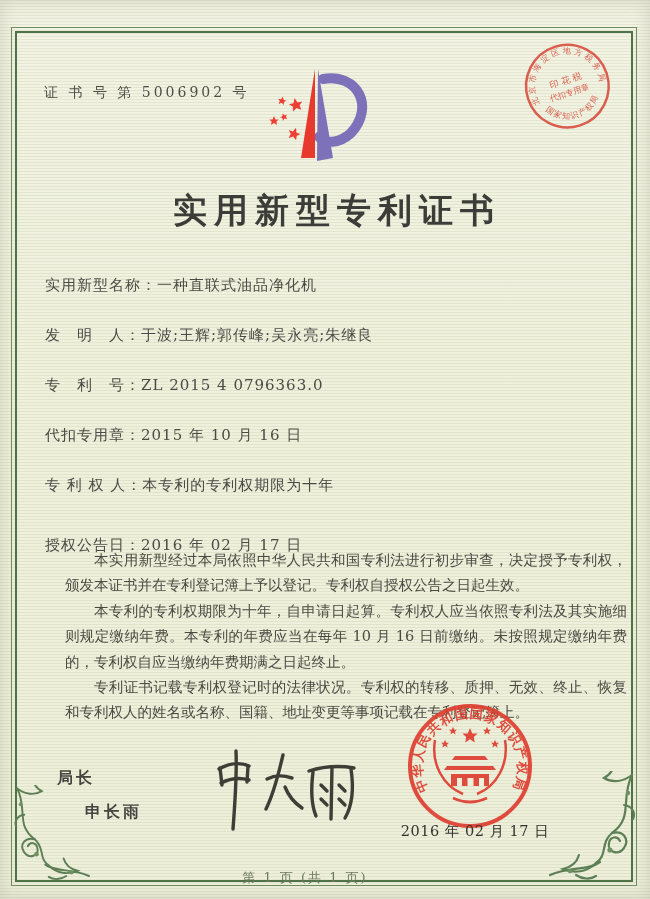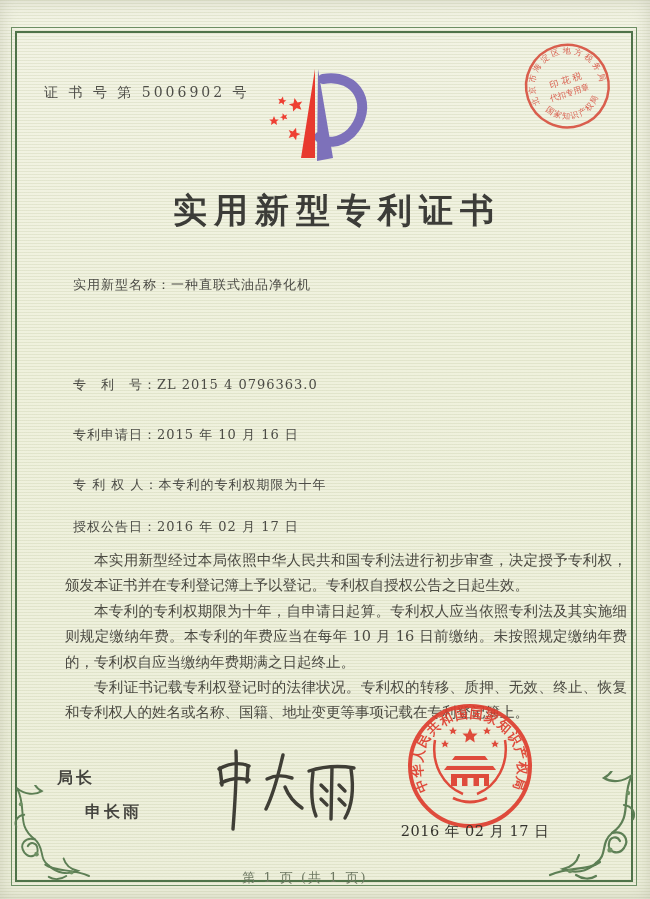--- a/index.html
+++ b/index.html
@@ -30,21 +30,21 @@
   }
   .logo{ position:absolute; left:263px; top:55px; }
   .title{
     position:absolute; left:0; top:188px; width:650px;
     text-align:center; font-size:34px; font-weight:600;
     letter-spacing:7px; padding-left:24px; box-sizing:border-box;
     color:#3c3c38;
   }
   .field-row{
     position:absolute; left:45px; width:560px;
-    font-size:13px; color:#4b4b45; letter-spacing:1px; white-space:nowrap;margin-left:28px;
+    font-size:15px; color:#4b4b45; letter-spacing:1px; white-space:nowrap;
   }
   .paragraphs{
     position:absolute; left:45px; top:548px; width:562px;
     font-size:14.5px; line-height:25.4px; color:#4b4a42;
     text-align:justify;
     margin-left:20px;
   }
   .paragraphs p{ margin:0; text-indent:2em; }
   .officer{
     position:absolute; left:57px;
@@ -93,30 +93,33 @@
       <use href="#star5" transform="translate(31,79) scale(0.66) rotate(18)" fill="#ee3f33"></use>
       <use href="#star5" transform="translate(21,62) scale(0.4) rotate(-20)" fill="#ee3f33"></use>
     </svg>
   </div>
 
   <div class="title">实用新型专利证书</div>
 
   <div class="field-row" style="top:276px">
     <span>实用新型名称：</span><span>一种直联式油品净化机</span>
   </div>
+  <div class="field-row" style="top:326px">
+    <span>发　明　人：</span><span>于波;王辉;郭传峰;吴永亮;朱继良</span>
+  </div>
   <div class="field-row" style="top:376px">
     <span>专　利　号：</span><span>ZL 2015 4 0796363.0</span>
   </div>
   <div class="field-row" style="top:426px">
-    <span>专利申请日：</span><span>2015 年 10 月 16 日</span>
+    <span>代扣专用章：</span><span>2015 年 10 月 16 日</span>
   </div>
   <div class="field-row" style="top:476px">
     <span>专 利 权 人：</span><span>本专利的专利权期限为十年</span>
   </div>
-  <div class="field-row" style="top:518px">
+  <div class="field-row" style="top:536px">
     <span>授权公告日：</span><span>2016 年 02 月 17 日</span>
   </div>
 
   <div class="paragraphs">
     <p>本实用新型经过本局依照中华人民共和国专利法进行初步审查，决定授予专利权，颁发本证书并在专利登记簿上予以登记。专利权自授权公告之日起生效。</p>
     <p>本专利的专利权期限为十年，自申请日起算。专利权人应当依照专利法及其实施细则规定缴纳年费。本专利的年费应当在每年 10 月 16 日前缴纳。未按照规定缴纳年费的，专利权自应当缴纳年费期满之日起终止。</p>
     <p>专利证书记载专利权登记时的法律状况。专利权的转移、质押、无效、终止、恢复和专利权人的姓名或名称、国籍、地址变更等事项记载在专利登记簿上。</p>
   </div>
 
   <div class="officer t1">局长</div>

